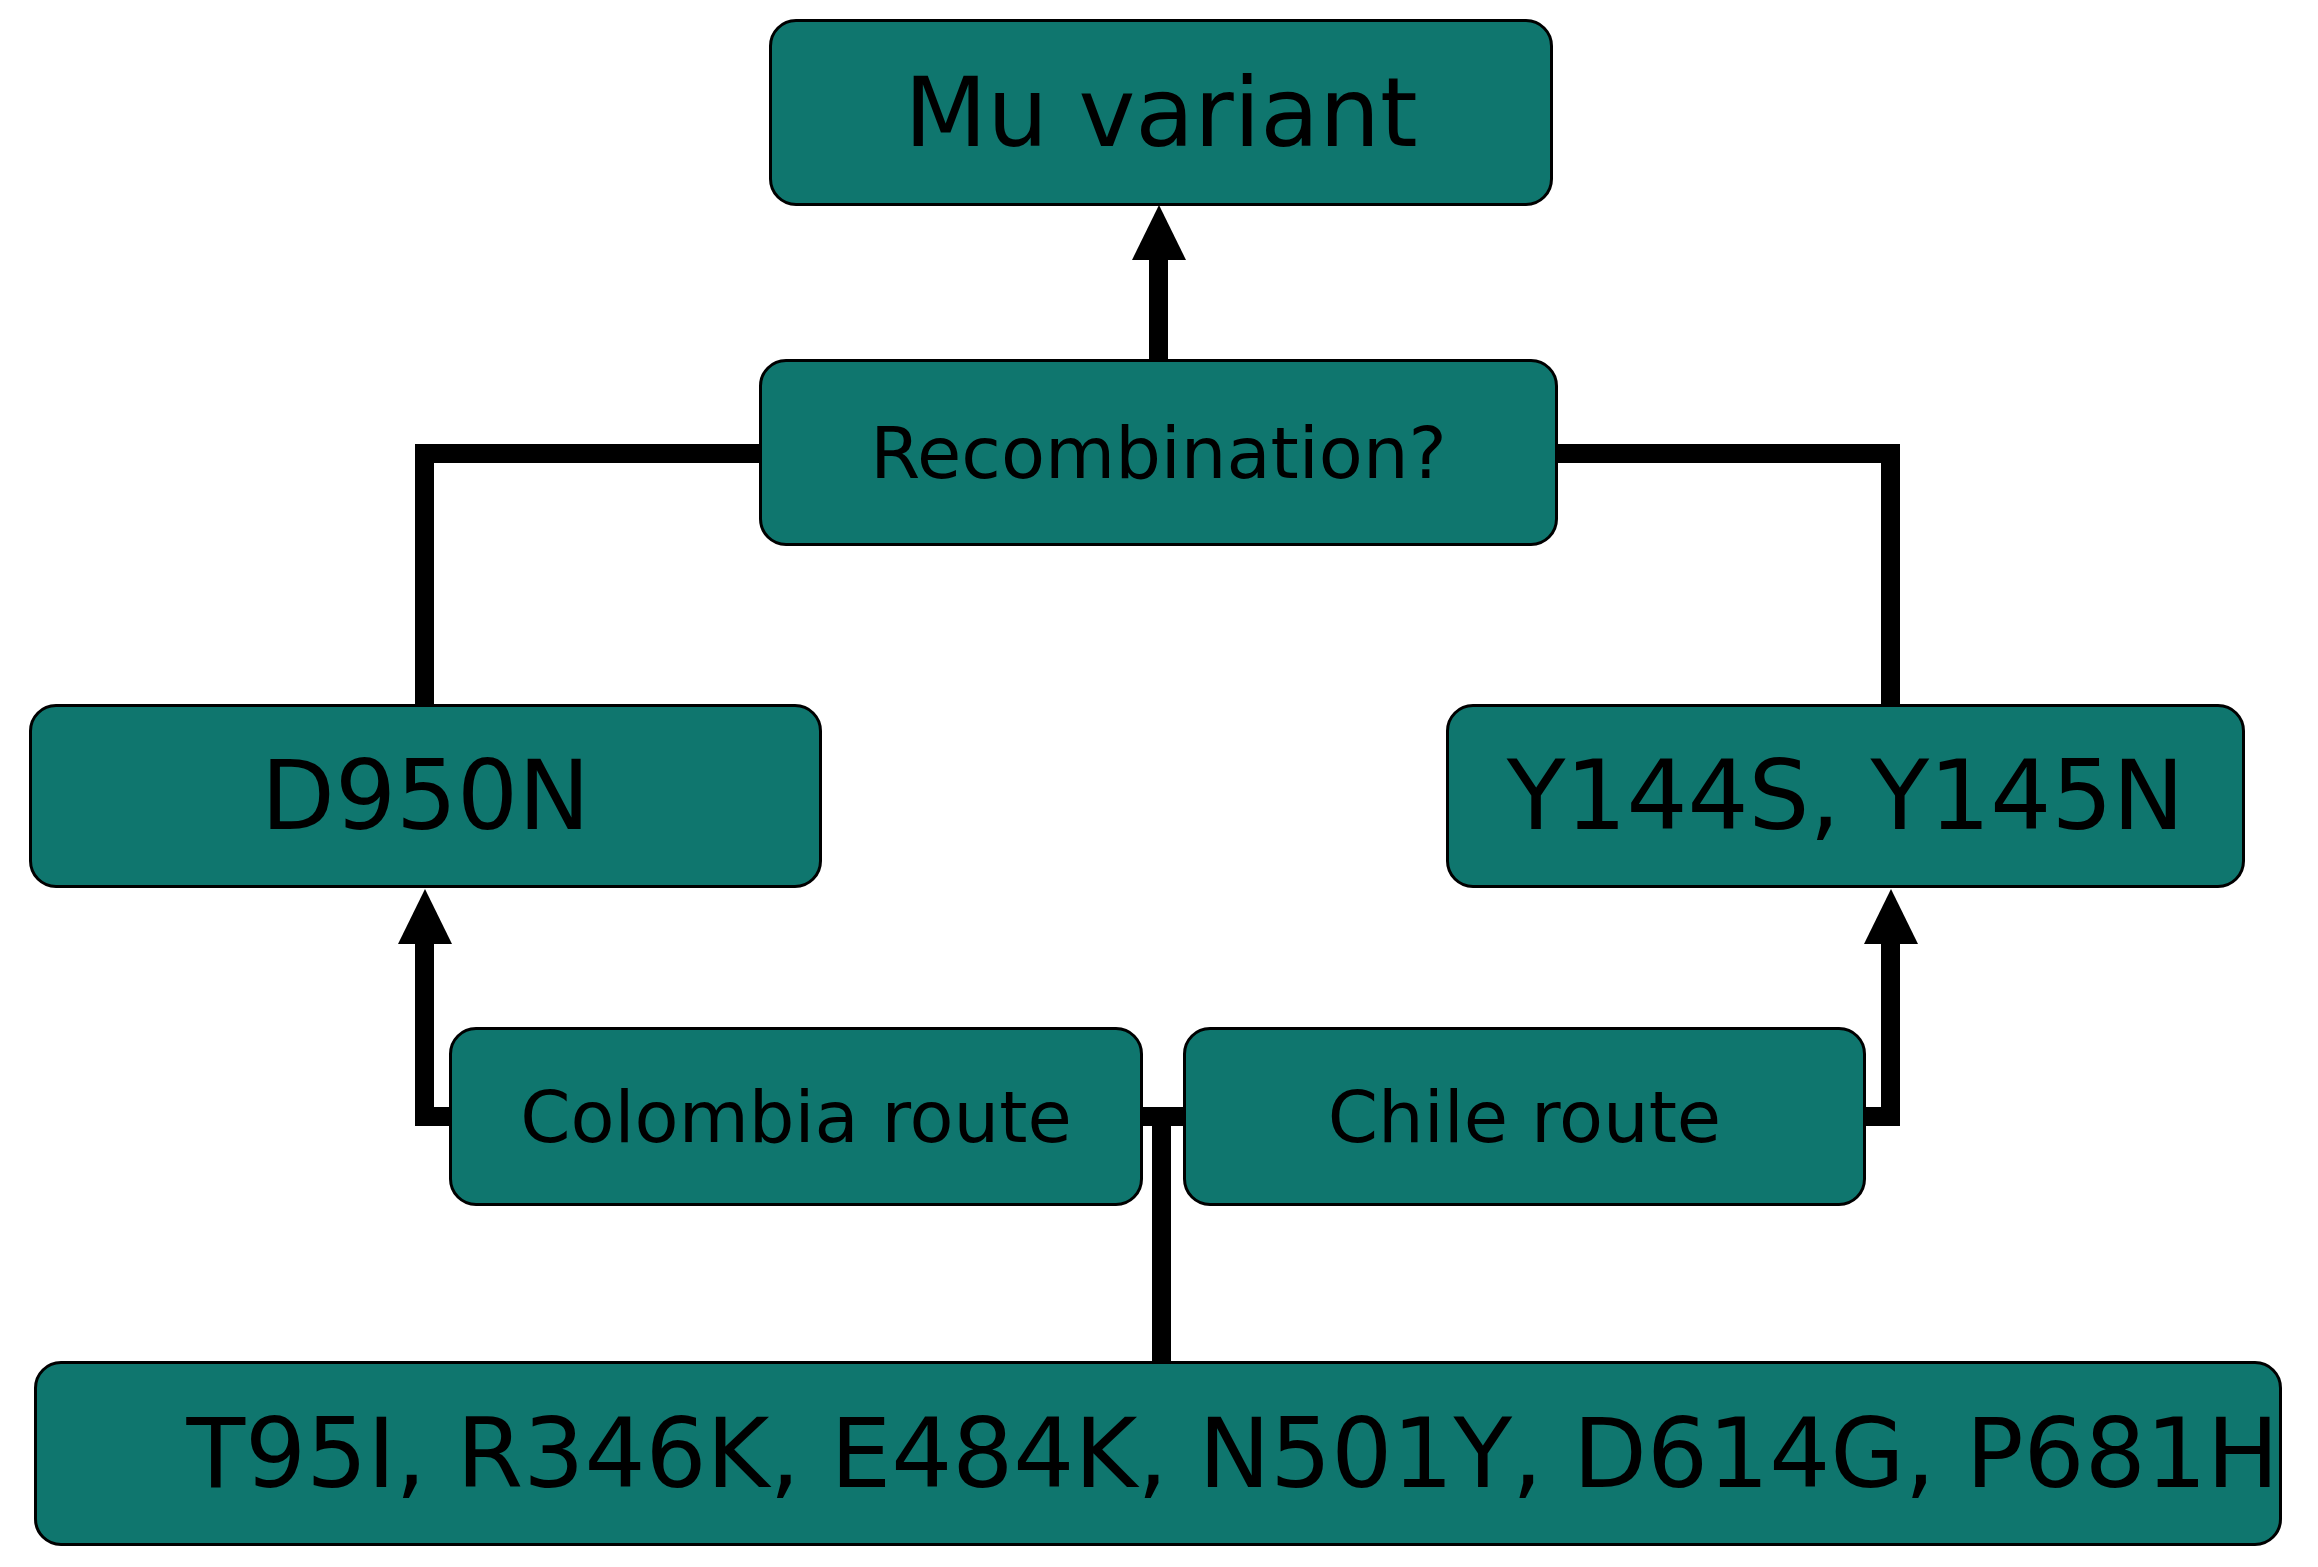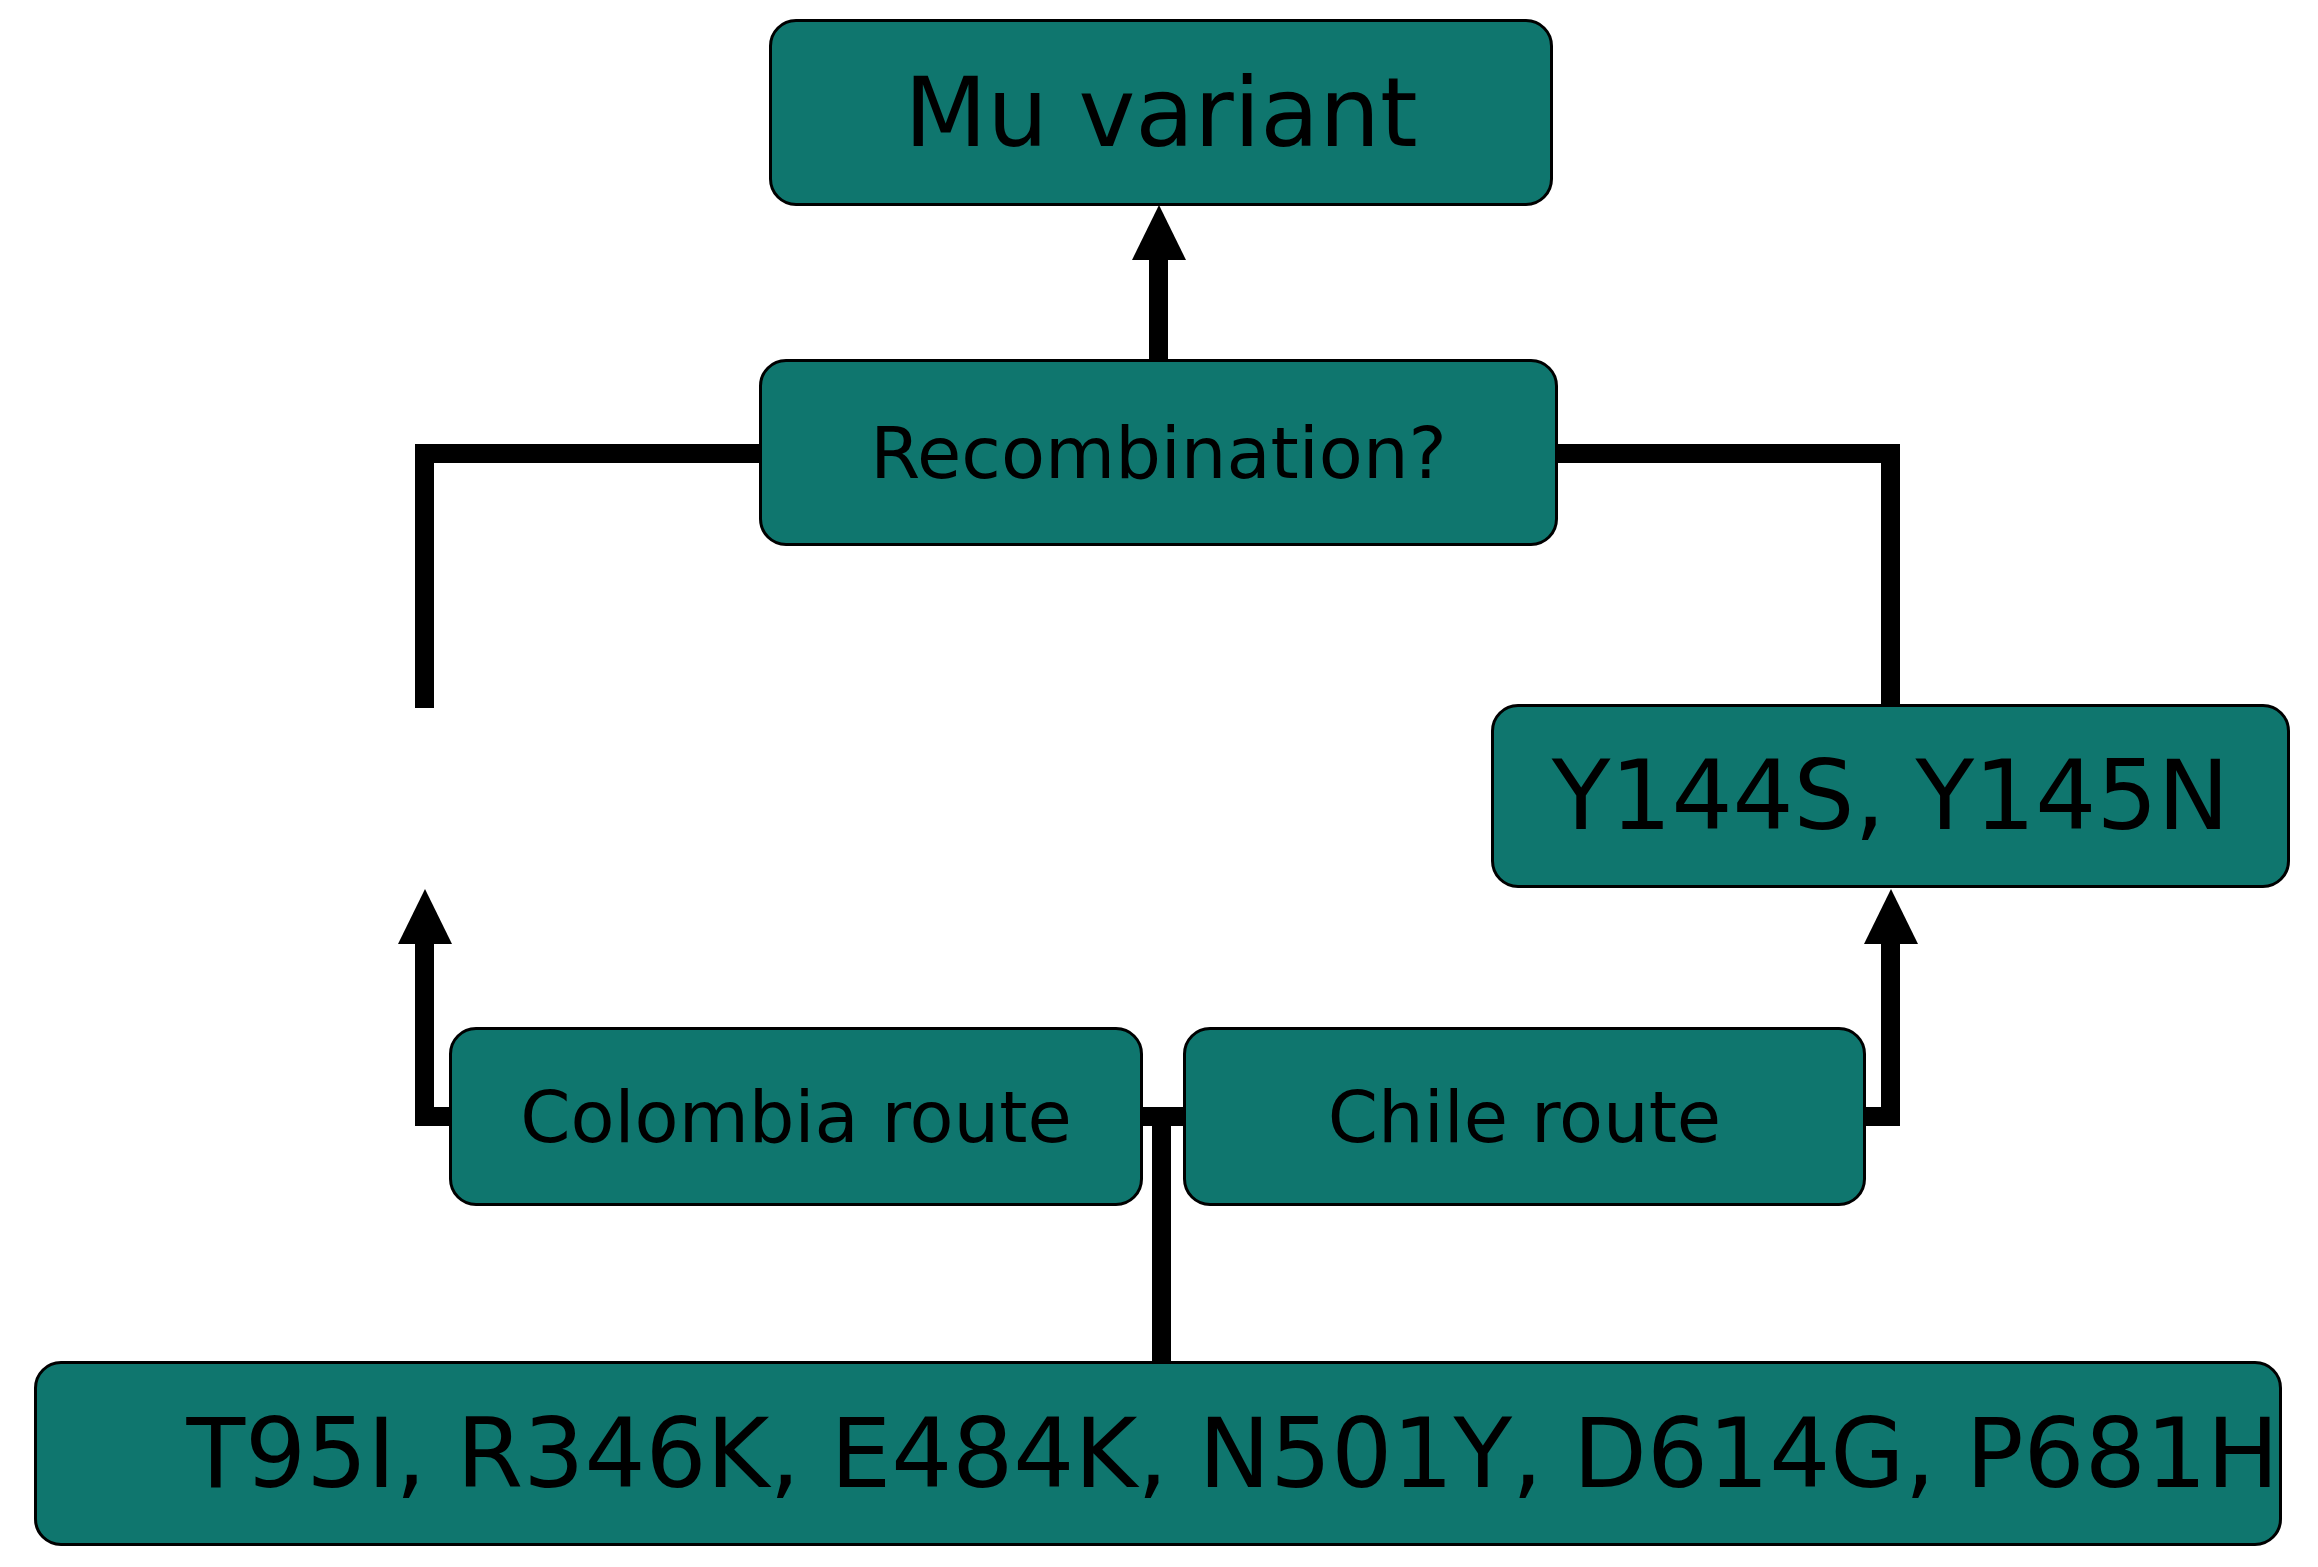--- a/index.html
+++ b/index.html
@@ -49,21 +49,21 @@
     white-space: nowrap;
     text-align: center;
   }
   .font-big .label { font-size: 96px; }
   .font-mid .label { font-size: 72px; }
 
   
   #node-mu        { left: 769px;  top: 19px;   width: 784px;  height: 187px; }
   #node-recomb    { left: 759px;  top: 359px;  width: 799px;  height: 187px; }
   #node-d950n     { left: 29px;   top: 704px;  width: 793px;  height: 184px; }
-  #node-y144s     { left: 1491px; top: 704px;  width: 799px;  height: 184px; }
+  #node-y144s     { left: 1446px; top: 704px;  width: 799px;  height: 184px; }
   #node-colombia  { left: 449px;  top: 1027px; width: 694px;  height: 179px; }
   #node-chile     { left: 1183px; top: 1027px; width: 683px;  height: 179px; }
   #node-shared    { left: 34px;   top: 1361px; width: 2248px; height: 185px; justify-content: flex-end; }
 
   
   
   #edge-recomb-mu-line      { left: 1149px; top: 253px;  width: 19px;  height: 116px; }
   #edge-recomb-mu-head      { left: 1132px; top: 205px; }
   
   #edge-d950n-recomb-h      { left: 415px;  top: 444px;  width: 350px; height: 19px; }
@@ -109,20 +109,23 @@
   <div class="arrowhead-up" id="edge-recomb-mu-head"></div>
 
   <div class="node font-big" id="node-mu">
     <span class="label">Mu variant</span>
   </div>
 
   <div class="node font-mid" id="node-recomb">
     <span class="label">Recombination?</span>
   </div>
 
+  <div class="node font-big" id="node-d950n">
+    <span class="label">D950N</span>
+  </div>
 
   <div class="node font-big" id="node-y144s">
     <span class="label">Y144S, Y145N</span>
   </div>
 
   <div class="node font-mid" id="node-colombia">
     <span class="label">Colombia route</span>
   </div>
 
   <div class="node font-mid" id="node-chile">

